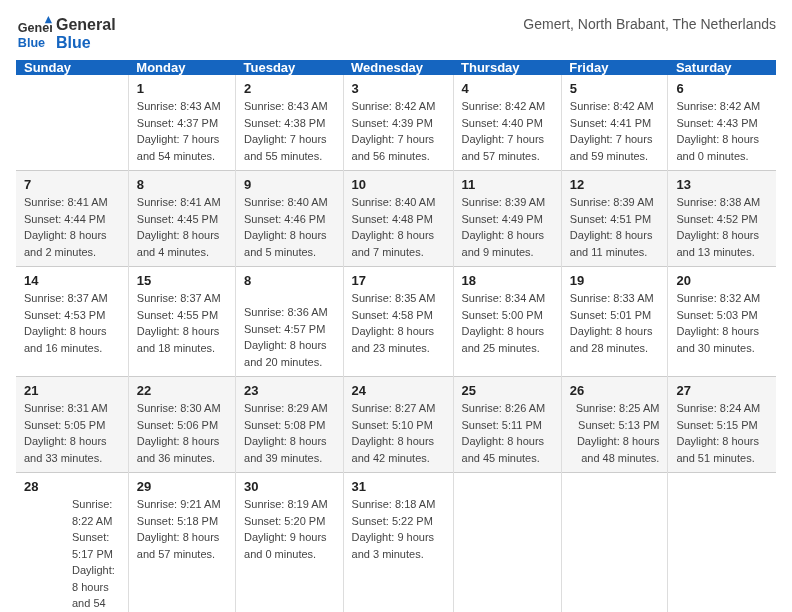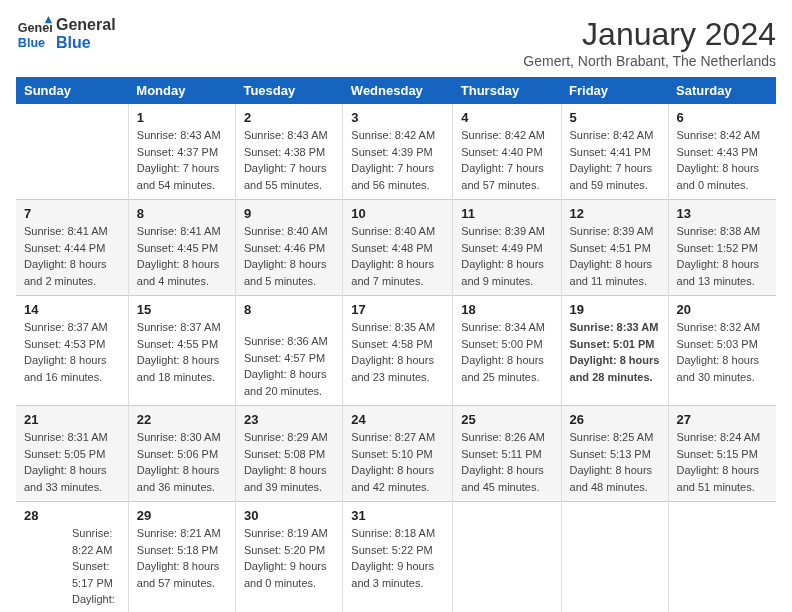--- a/index.html
+++ b/index.html
@@ -39,21 +39,21 @@
     }
     table {
       width: 100%;
       border-collapse: collapse;
       font-size: 11px;
     }
     thead th {
       background-color: #1565c0;
       color: #fff;
       text-align: left;
-      padding: 6px 8px;
+      padding: 0 8px;
       font-size: 13px;
       font-weight: bold;
     }
     tbody tr {
       border-bottom: 1px solid #ccc;
     }
     tbody td {
       vertical-align: top;
       padding: 6px 8px;
       width: 113px;
@@ -87,21 +87,20 @@
       <text x="2" y="18" font-size="14" font-weight="bold" fill="#333">General</text>
       <text x="2" y="34" font-size="14" font-weight="bold" fill="#1565c0">Blue</text>
       <polygon points="32,8 40,8 36,0" fill="#1565c0"></polygon>
     </svg>
     <div>
       <div style="font-size:16px;font-weight:bold;color:#333;">General</div>
       <div style="font-size:16px;font-weight:bold;color:#1565c0;">Blue</div>
     </div>
   </div>
   <div class="title-area">
-    <div class="calendar-title">January 2024</div>
     <div class="calendar-subtitle">Gemert, North Brabant, The Netherlands</div>
   </div>
 </div>
 
 <table>
   <thead>
     <tr id="thead-row">
         <th>Sunday</th>
         <th>Monday</th>
         <th>Tuesday</th>
@@ -196,21 +195,21 @@
         <td>
           <div class="day-num">12</div>
           <div class="day-info" style="white-space: pre-line;">Sunrise: 8:39 AM
 Sunset: 4:51 PM
 Daylight: 8 hours
 and 11 minutes.</div>
         </td>
         <td>
           <div class="day-num">13</div>
           <div class="day-info" style="white-space: pre-line;">Sunrise: 8:38 AM
-Sunset: 1:52 PM
+Sunset: 4:52 PM
 Daylight: 8 hours
 and 13 minutes.</div>
         </td>
       </tr>
       <tr class="row-normal">
         <td>
           <div class="day-num">14</div>
           <div class="day-info" style="white-space: pre-line;">Sunrise: 8:37 AM
 Sunset: 4:53 PM
 Daylight: 8 hours
@@ -239,21 +238,21 @@
         </td>
         <td>
           <div class="day-num">18</div>
           <div class="day-info" style="white-space: pre-line;">Sunrise: 8:34 AM
 Sunset: 5:00 PM
 Daylight: 8 hours
 and 25 minutes.</div>
         </td>
         <td>
           <div class="day-num">19</div>
-          <div class="day-info" style="white-space: pre-line; font-weight: bold;">Sunrise: 8:33 AM
+          <div class="day-info" style="white-space: pre-line;">Sunrise: 8:33 AM
 Sunset: 5:01 PM
 Daylight: 8 hours
 and 28 minutes.</div>
         </td>
         <td>
           <div class="day-num">20</div>
           <div class="day-info" style="white-space: pre-line;">Sunrise: 8:32 AM
 Sunset: 5:03 PM
 Daylight: 8 hours
 and 30 minutes.</div>
@@ -290,21 +289,21 @@
         </td>
         <td>
           <div class="day-num">25</div>
           <div class="day-info" style="white-space: pre-line;">Sunrise: 8:26 AM
 Sunset: 5:11 PM
 Daylight: 8 hours
 and 45 minutes.</div>
         </td>
         <td>
           <div class="day-num">26</div>
-          <div class="day-info" style="white-space: pre-line;">Sunrise: 8:25 AM
+          <div class="day-info" style="white-space: pre-line; text-align: right;">Sunrise: 8:25 AM
 Sunset: 5:13 PM
 Daylight: 8 hours
 and 48 minutes.</div>
         </td>
         <td>
           <div class="day-num">27</div>
           <div class="day-info" style="white-space: pre-line;">Sunrise: 8:24 AM
 Sunset: 5:15 PM
 Daylight: 8 hours
 and 51 minutes.</div>
@@ -313,21 +312,21 @@
       <tr class="row-normal">
         <td>
           <div class="day-num">28</div>
           <div class="day-info" style="white-space: pre-line; margin-left: 48px;">Sunrise: 8:22 AM
 Sunset: 5:17 PM
 Daylight: 8 hours
 and 54 minutes.</div>
         </td>
         <td>
           <div class="day-num">29</div>
-          <div class="day-info" style="white-space: pre-line;">Sunrise: 8:21 AM
+          <div class="day-info" style="white-space: pre-line;">Sunrise: 9:21 AM
 Sunset: 5:18 PM
 Daylight: 8 hours
 and 57 minutes.</div>
         </td>
         <td>
           <div class="day-num">30</div>
           <div class="day-info" style="white-space: pre-line;">Sunrise: 8:19 AM
 Sunset: 5:20 PM
 Daylight: 9 hours
 and 0 minutes.</div>

